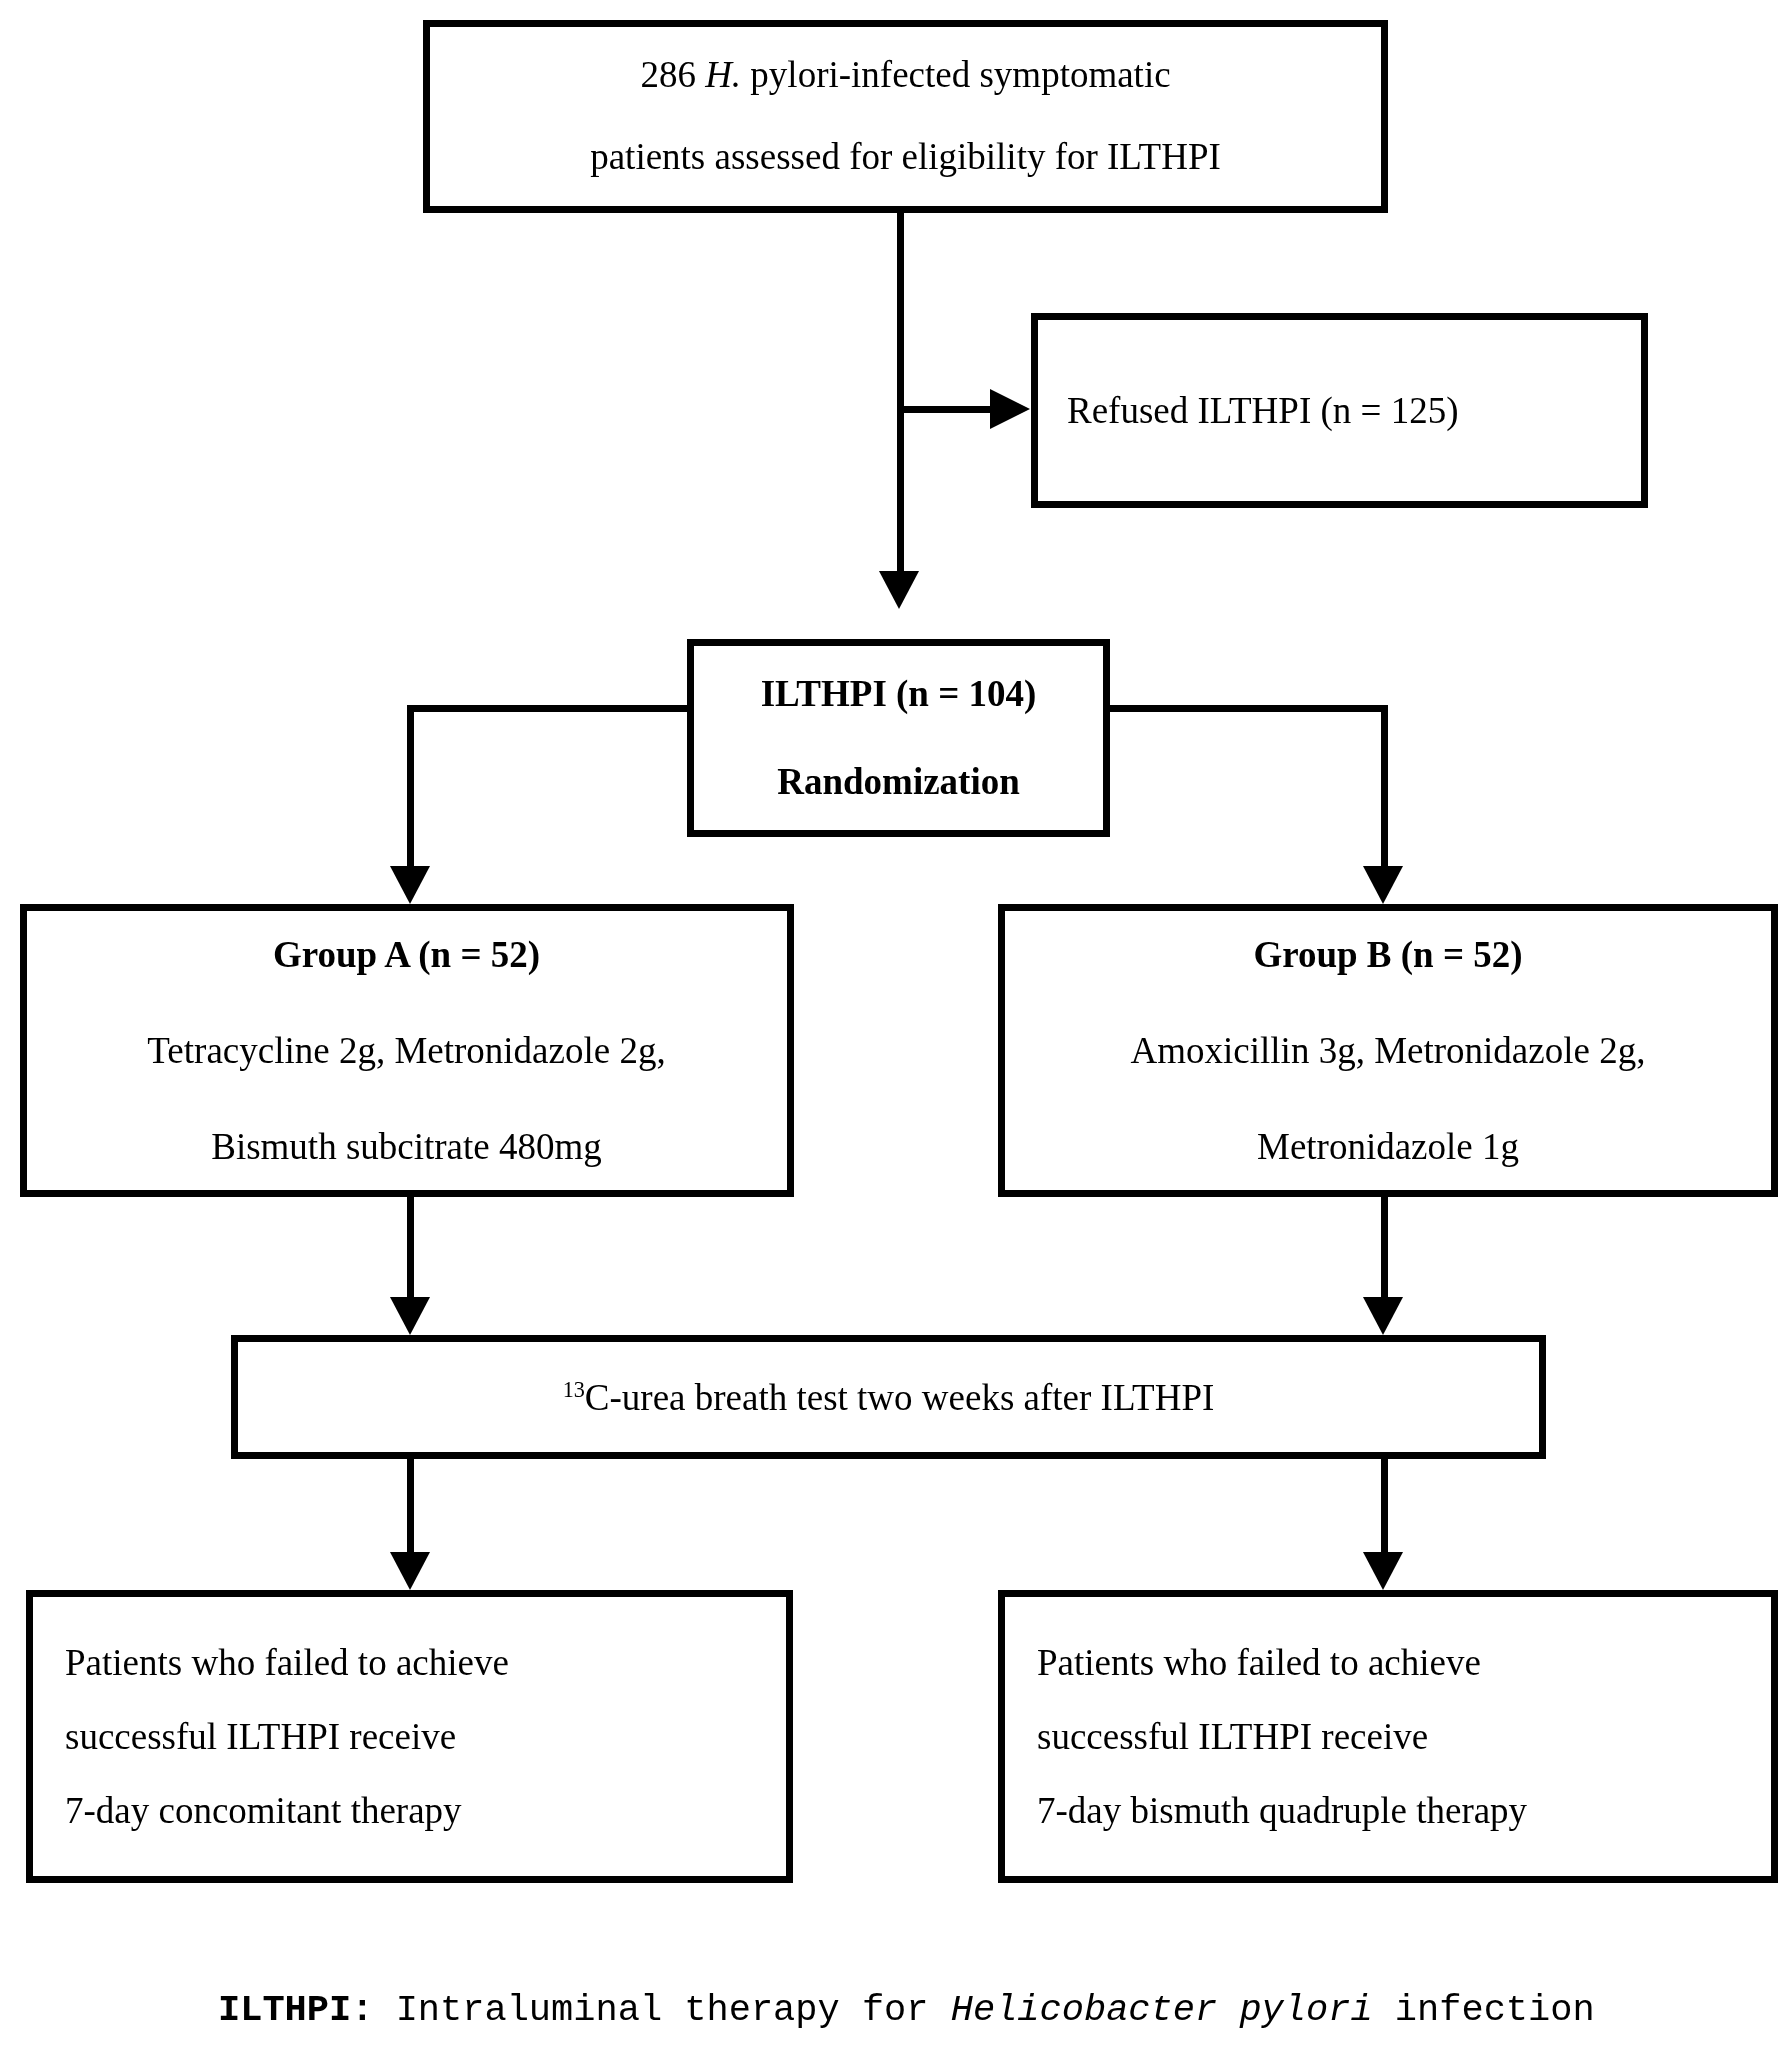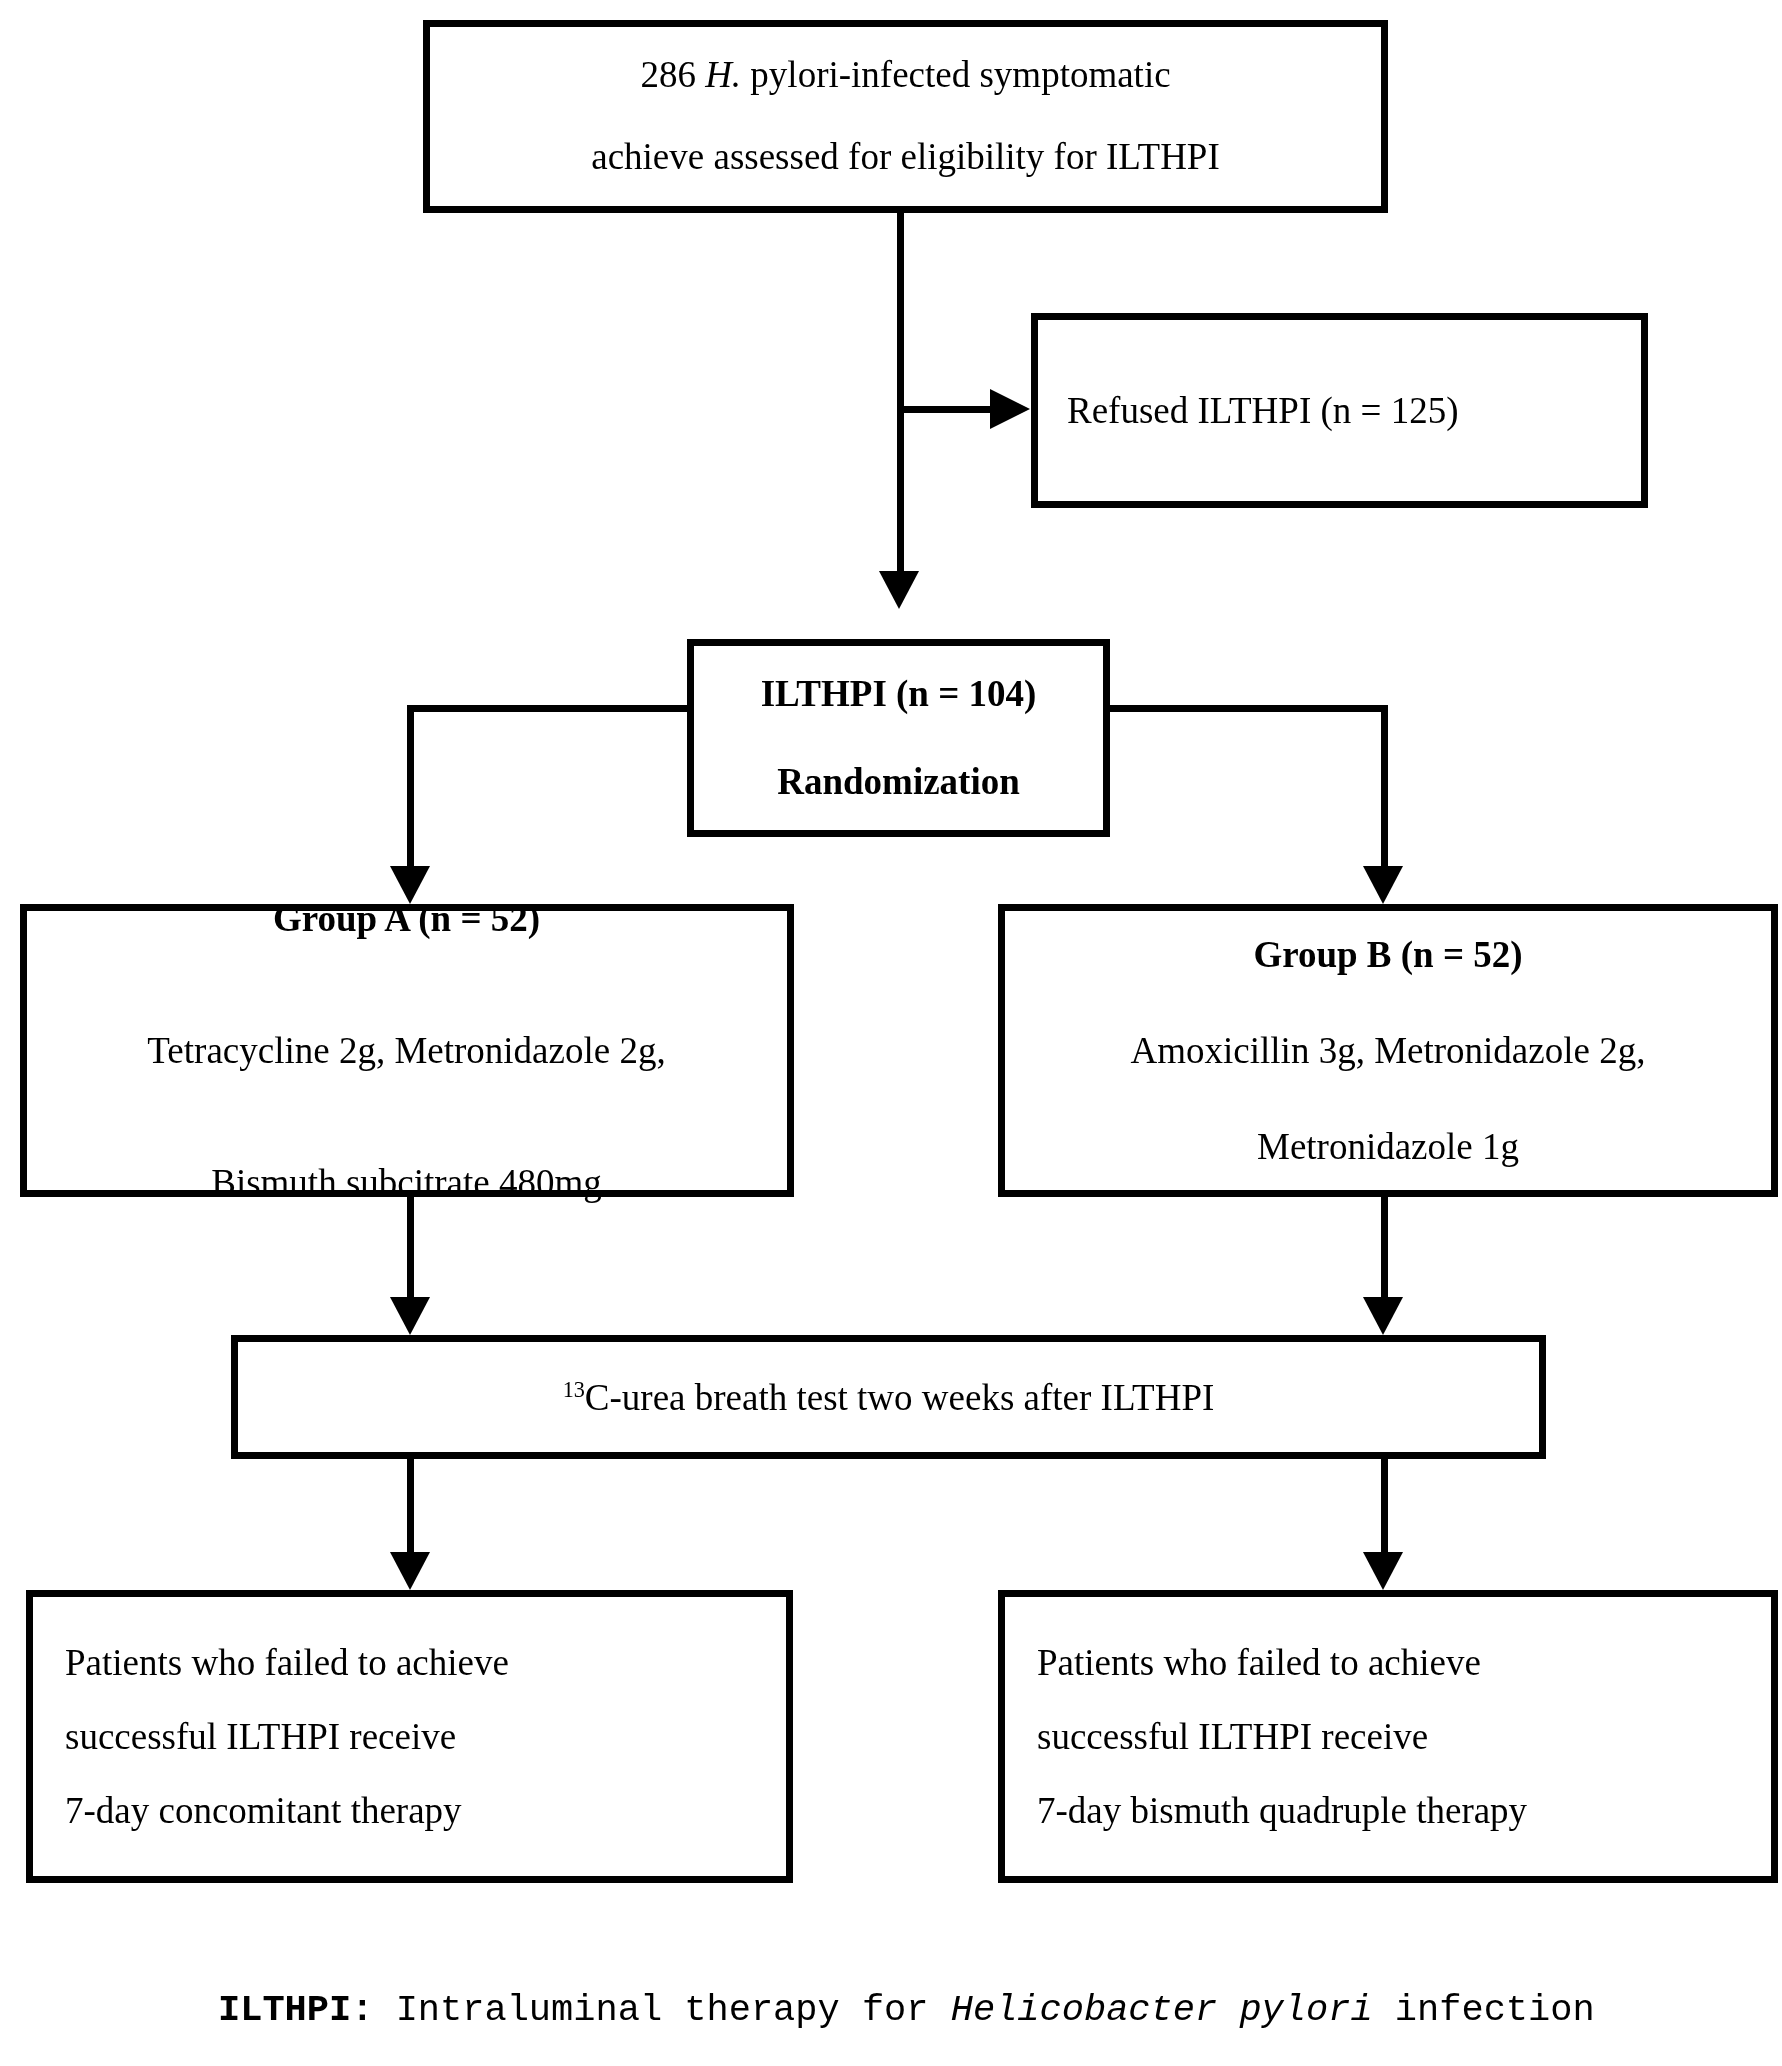--- a/index.html
+++ b/index.html
@@ -68,21 +68,21 @@
     font-family: Liberation Mono, monospace;
   }
 </style>
 </head>
 <body>
 
 <div class="canvas">
 
   <div class="box center pitch-top" style="left:423px; top:19.5px; width:965px; height:193px;">
     <div class="line"><span>286 </span><span class="it">H.</span><span> pylori-infected symptomatic</span></div>
-    <div class="line">achieve assessed for eligibility for ILTHPI</div>
+    <div class="line">patients assessed for eligibility for ILTHPI</div>
   </div>
 
   <div class="vline" style="left:897px; top:212px; height:360px;"></div>
   <div class="arrD" style="left:879px; top:571px;"></div>
 
   <div class="hline" style="left:897px; top:406px; width:95px;"></div>
   <div class="arrR" style="left:990px; top:389px;"></div>
 
   <div class="box left pitch-excl" style="left:1031px; top:313px; width:617px; height:195px; padding-left:29px;">
     <div class="line">Refused ILTHPI (n = 125)</div>
@@ -96,21 +96,21 @@
   <div class="hline" style="left:407px; top:705px; width:280px;"></div>
   <div class="vline" style="left:407px; top:705px; height:162px;"></div>
   <div class="arrD" style="left:390px; top:866px;"></div>
 
   <div class="hline" style="left:1110px; top:705px; width:278px;"></div>
   <div class="vline" style="left:1381px; top:705px; height:162px;"></div>
   <div class="arrD" style="left:1363px; top:866px;"></div>
 
   <div class="dot" style="left:136px; top:923px;"></div>
 
-  <div class="box center pitch-grp" style="left:19.5px; top:904px; width:774px; height:293px;gap:36px;">
+  <div class="box center pitch-grp" style="left:19.5px; top:904px; width:774px; height:293px;">
     <div class="line bold">Group A (n = 52)</div>
     <div class="line">Tetracycline 2g, Metronidazole 2g,</div>
     <div class="line">Bismuth subcitrate 480mg</div>
   </div>
 
   <div class="box center pitch-grp" style="left:998px; top:904px; width:780px; height:293px;text-align:center;">
     <div class="line bold">Group B (n = 52)</div>
     <div class="line">Amoxicillin 3g, Metronidazole 2g,</div>
     <div class="line">Metronidazole 1g</div>
   </div>

